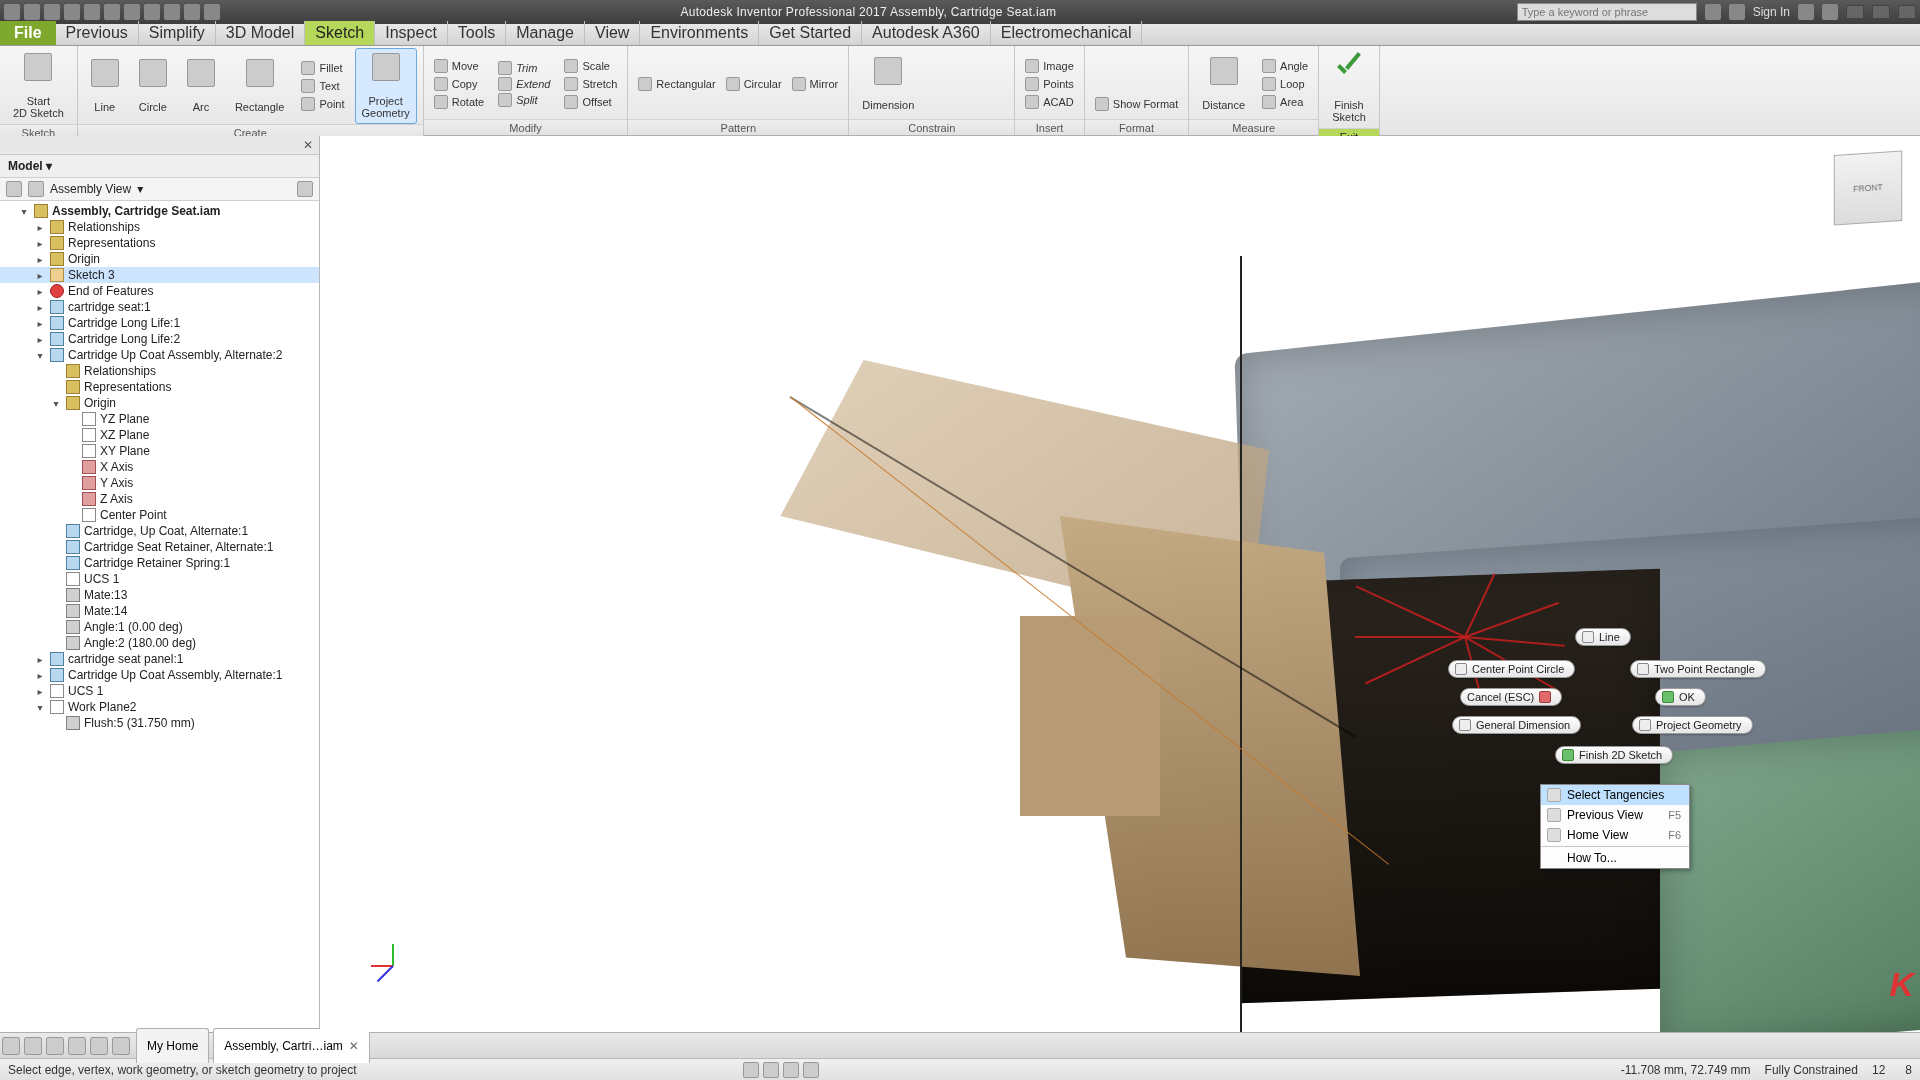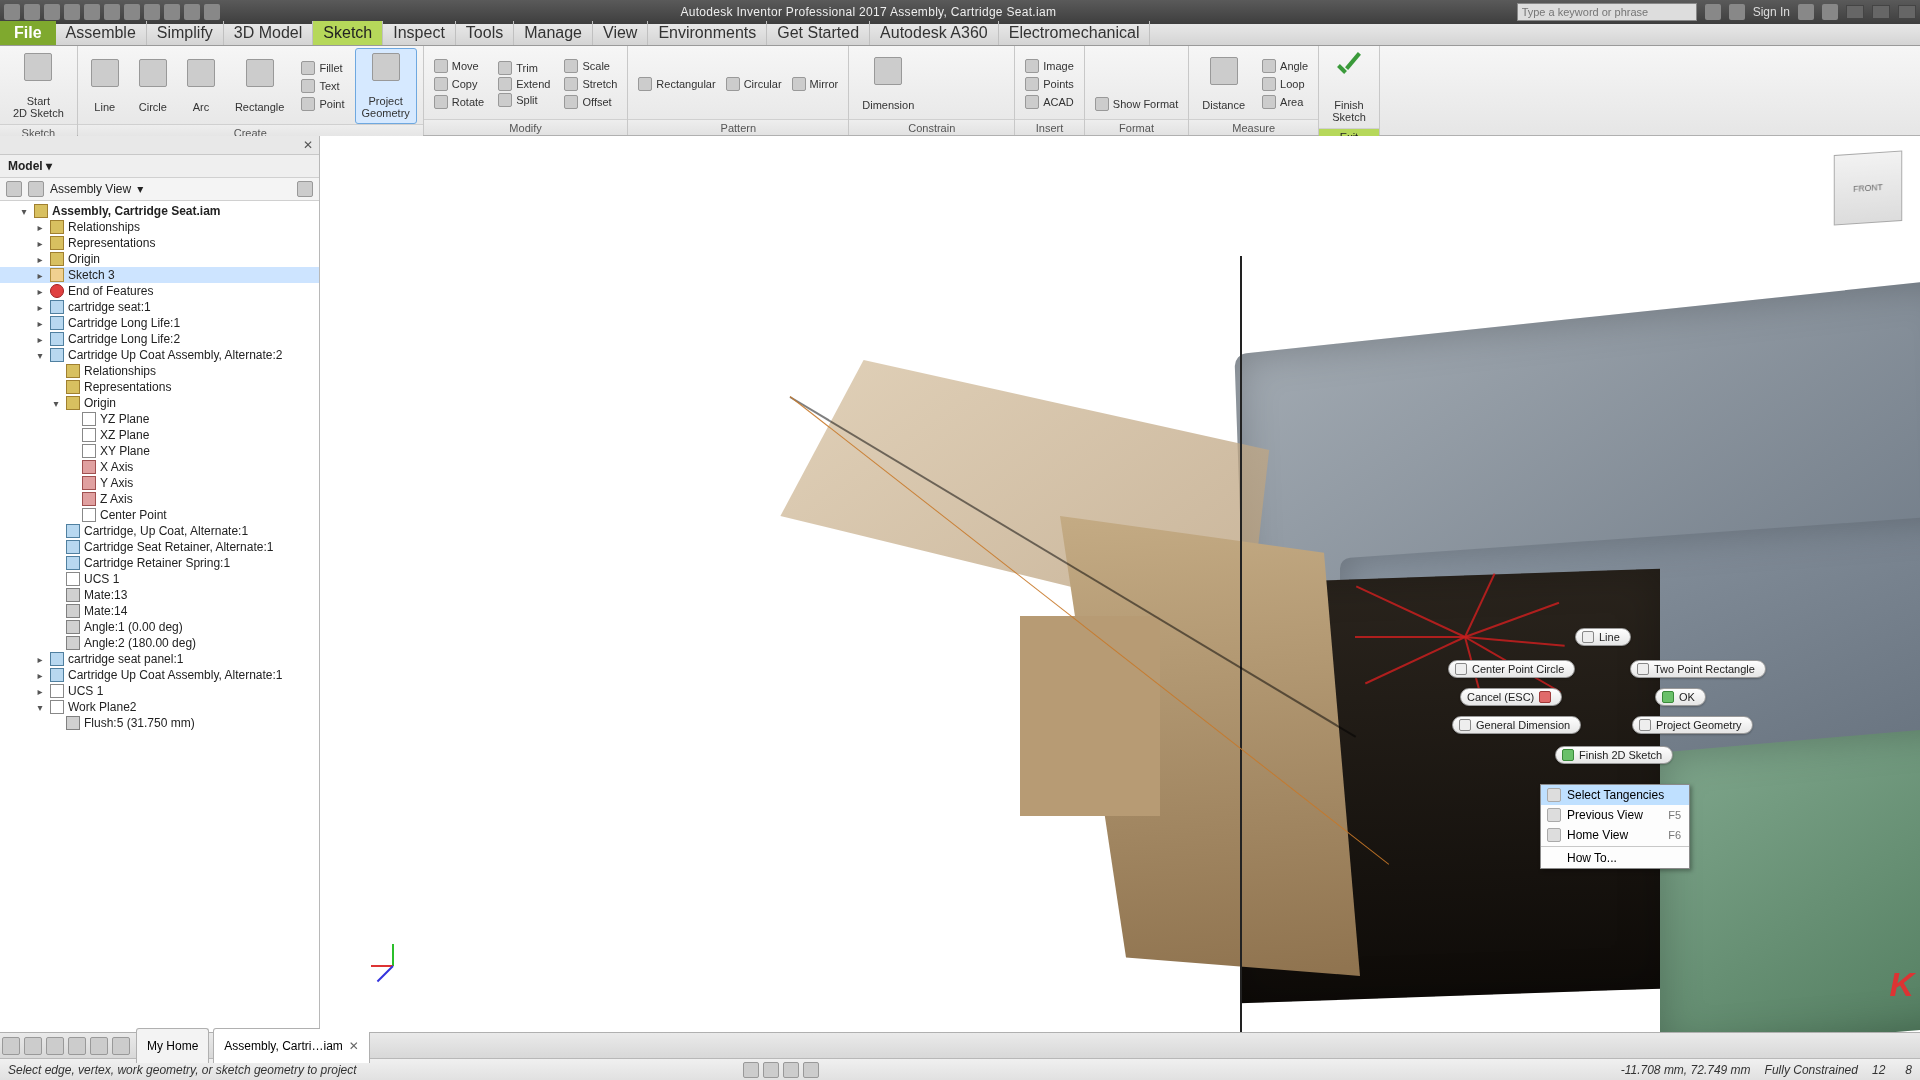--- a/index.html
+++ b/index.html
@@ -96,21 +96,21 @@
 
 
 .spoke{ position:absolute; left:0; top:0; transform-origin:left center; height:2px; background:rgba(200,30,30,.85); }
 
 
 .doctabs { height:26px; background:linear-gradient(#eaeaea,#d8d8d8); display:flex; align-items:center; font-size:12px; border-top:1px solid #b0b0b0; }
 .doctabs .dtico{ width:18px;height:18px;background:#ccc;border:1px solid #999;margin:0 2px;border-radius:2px;}
 .doctabs .dtab{ padding:10px 10px; border:1px solid #b0b0b0; border-bottom:none; margin-left:4px; background:#f3f3f3; border-radius:3px 3px 0 0; display:flex; align-items:center; gap:6px;}
 .doctabs .dtab.active{ background:#fff; }
 .doctabs .x{ color:#666; }
-.statusbar { height:23px; background:linear-gradient(#f0f0f0,#e0e0e0); display:flex; align-items:center; font-size:12px; color:#333; padding:0 8px; border-top:1px solid #b8b8b8;font-style:italic; }
+.statusbar { height:23px; background:linear-gradient(#f0f0f0,#e0e0e0); display:flex; align-items:center; font-size:12px; color:#333; padding:0 8px; border-top:1px solid #b8b8b8; }
 .statusbar .sp{ flex:1; }
 .statusbar .sico{ width:16px;height:16px;background:#ccc;border:1px solid #999;margin:0 2px;border-radius:2px;}
 
 .kmark{ position:absolute; right:6px; bottom:28px; font-size:34px; font-weight:bold; color:#d33; font-style:italic; }
 </style>
 </head>
 <body>
 
 <div class="titlebar">
   <div class="qat">
@@ -135,21 +135,21 @@
     <div class="ico"></div>
     <div class="ico"></div>
     <div class="winbtn"></div>
     <div class="winbtn"></div>
     <div class="winbtn"></div>
   </div>
 </div>
 
 <div class="tabstrip">
   <div class="filetab">File</div>
-  <div class="tab">Assemble</div>
+  <div class="tab">Previous</div>
   <div class="tab">Simplify</div>
   <div class="tab">3D Model</div>
   <div class="tab active">Sketch</div>
   <div class="tab">Inspect</div>
   <div class="tab">Tools</div>
   <div class="tab">Manage</div>
   <div class="tab">View</div>
   <div class="tab">Environments</div>
   <div class="tab">Get Started</div>
   <div class="tab">Autodesk A360</div>
@@ -216,21 +216,21 @@
           </div>
         <div class="smallbtn">
             <div class="g"></div>
             <span>Copy</span>
           </div>
         <div class="smallbtn">
             <div class="g"></div>
             <span>Rotate</span>
           </div>
       </div>
-      <div style="display:flex;flex-direction:column;gap:0;">
+      <div style="display:flex;flex-direction:column;gap:0;font-style:italic;">
         <div class="smallbtn">
             <div class="g"></div>
             <span>Trim</span>
           </div>
         <div class="smallbtn">
             <div class="g"></div>
             <span>Extend</span>
           </div>
         <div class="smallbtn">
             <div class="g"></div>

